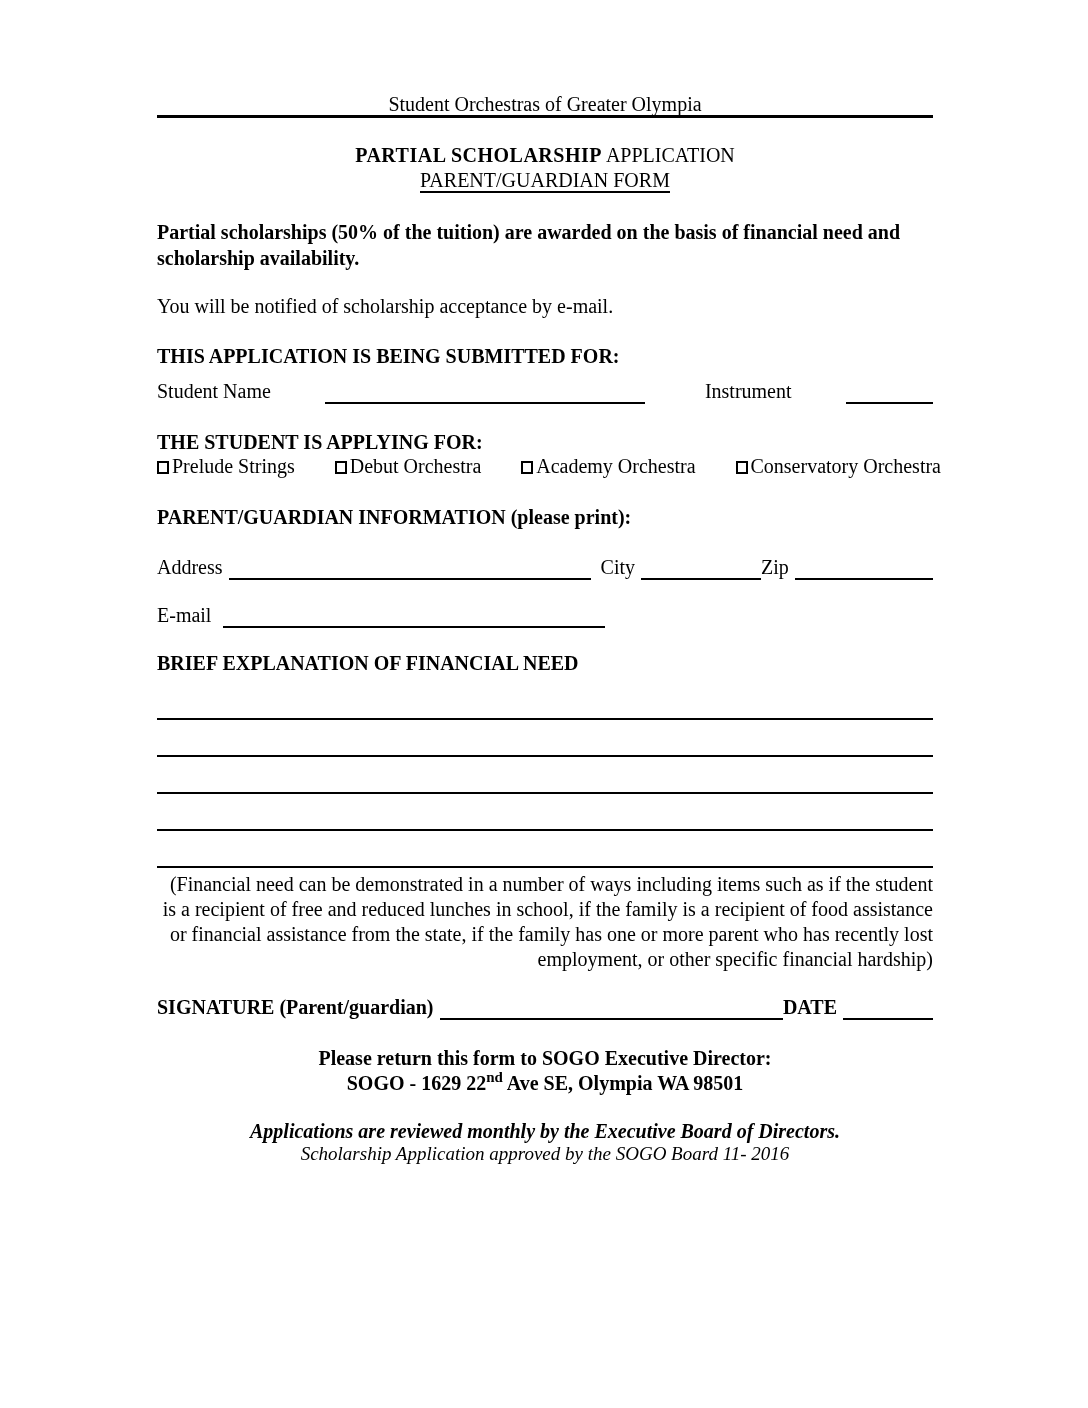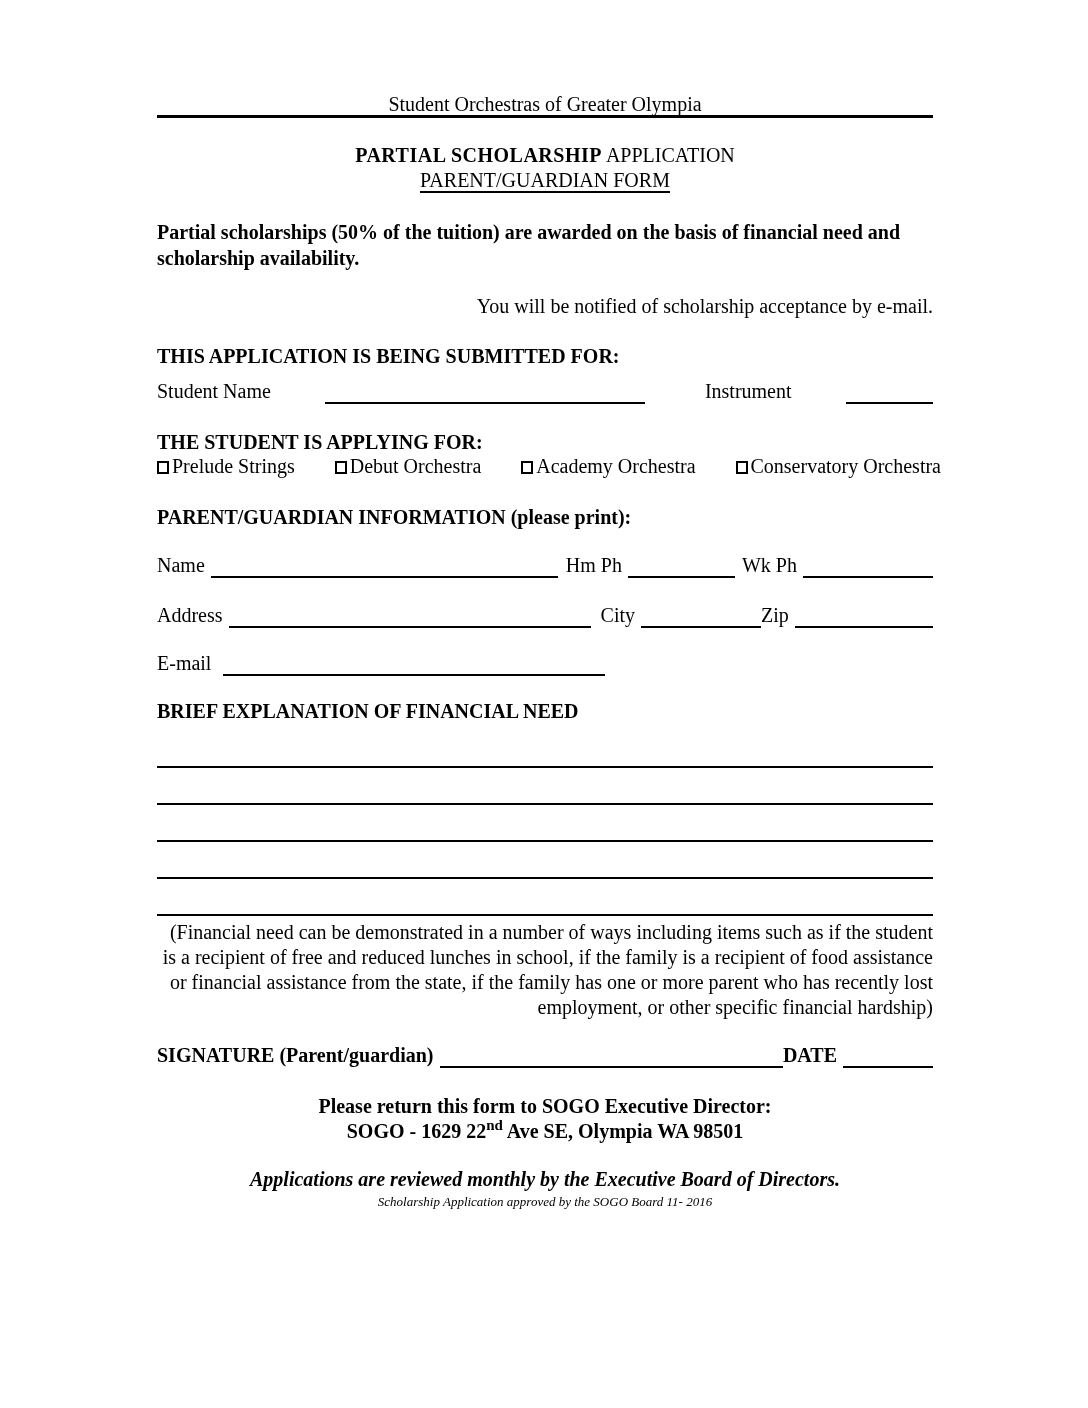--- a/index.html
+++ b/index.html
@@ -27,21 +27,21 @@
     line-height: 22px;
     border-bottom: 3px solid #000;
     padding-bottom: 0;
   }
   .title-block { margin-top: 25px; text-align: center; line-height: 25px; }
   .title-line .bold-part { font-weight: bold; letter-spacing: 0.5px; }
   .subtitle span { border-bottom: 2px solid #000; padding-bottom: 0; }
   .para { line-height: 26px; }
   .b { font-weight: bold; }
   .p1 { margin-top: 26px; }
-  .p2 { margin-top: 22px; text-align: right; }
+  .p2 { margin-top: 22px; }
   .h-sect { margin-top: 24px; line-height: 26px; font-weight: bold; }
   .row { display: flex; align-items: flex-end; line-height: 26px; }
   .row .lbl { white-space: pre; flex: 0 0 auto; }
   .fill {
     display: inline-block;
     border-bottom: 2px solid #000;
     height: 24px;
     margin-left: 6px;
     flex: 0 0 auto;
   }
@@ -79,21 +79,21 @@
     text-align: center;
     line-height: 24px;
     font-weight: bold;
     font-style: italic;
     font-size: 20px;
   }
   .approval-note {
     text-align: center;
     line-height: 22px;
     font-style: italic;
-    font-size: 13px;
+    font-size: 19px;
   }
 </style>
 </head>
 <body>
 
 <div class="page">
   <div class="content">
 
     <div class="header-bar">
       <span>Student Orchestras of Greater Olympia</span>
@@ -131,28 +131,20 @@
       <span class="option">
         <span class="checkbox"></span><span>Academy Orchestra</span>
       </span>
       <span class="option">
         <span class="checkbox"></span><span>Conservatory Orchestra</span>
       </span>
     </div>
 
     <div class="h-sect parent-heading">PARENT/GUARDIAN INFORMATION (please print):</div>
 
-    <div class="row name-row">
-      <span class="lbl">Name</span>
-      <span class="fill" style="width:347px"></span>
-      <span class="lbl" style="margin-left:8px">Hm Ph</span>
-      <span class="fill" style="width:107px"></span>
-      <span class="lbl" style="margin-left:7px">Wk Ph</span>
-      <span class="fill grow"></span>
-    </div>
 
     <div class="row address-row">
       <span class="lbl">Address</span>
       <span class="fill" style="width:362px"></span>
       <span class="lbl" style="margin-left:10px">City</span>
       <span class="fill" style="width:120px"></span>
       <span class="lbl">Zip</span>
       <span class="fill grow"></span>
     </div>
 

